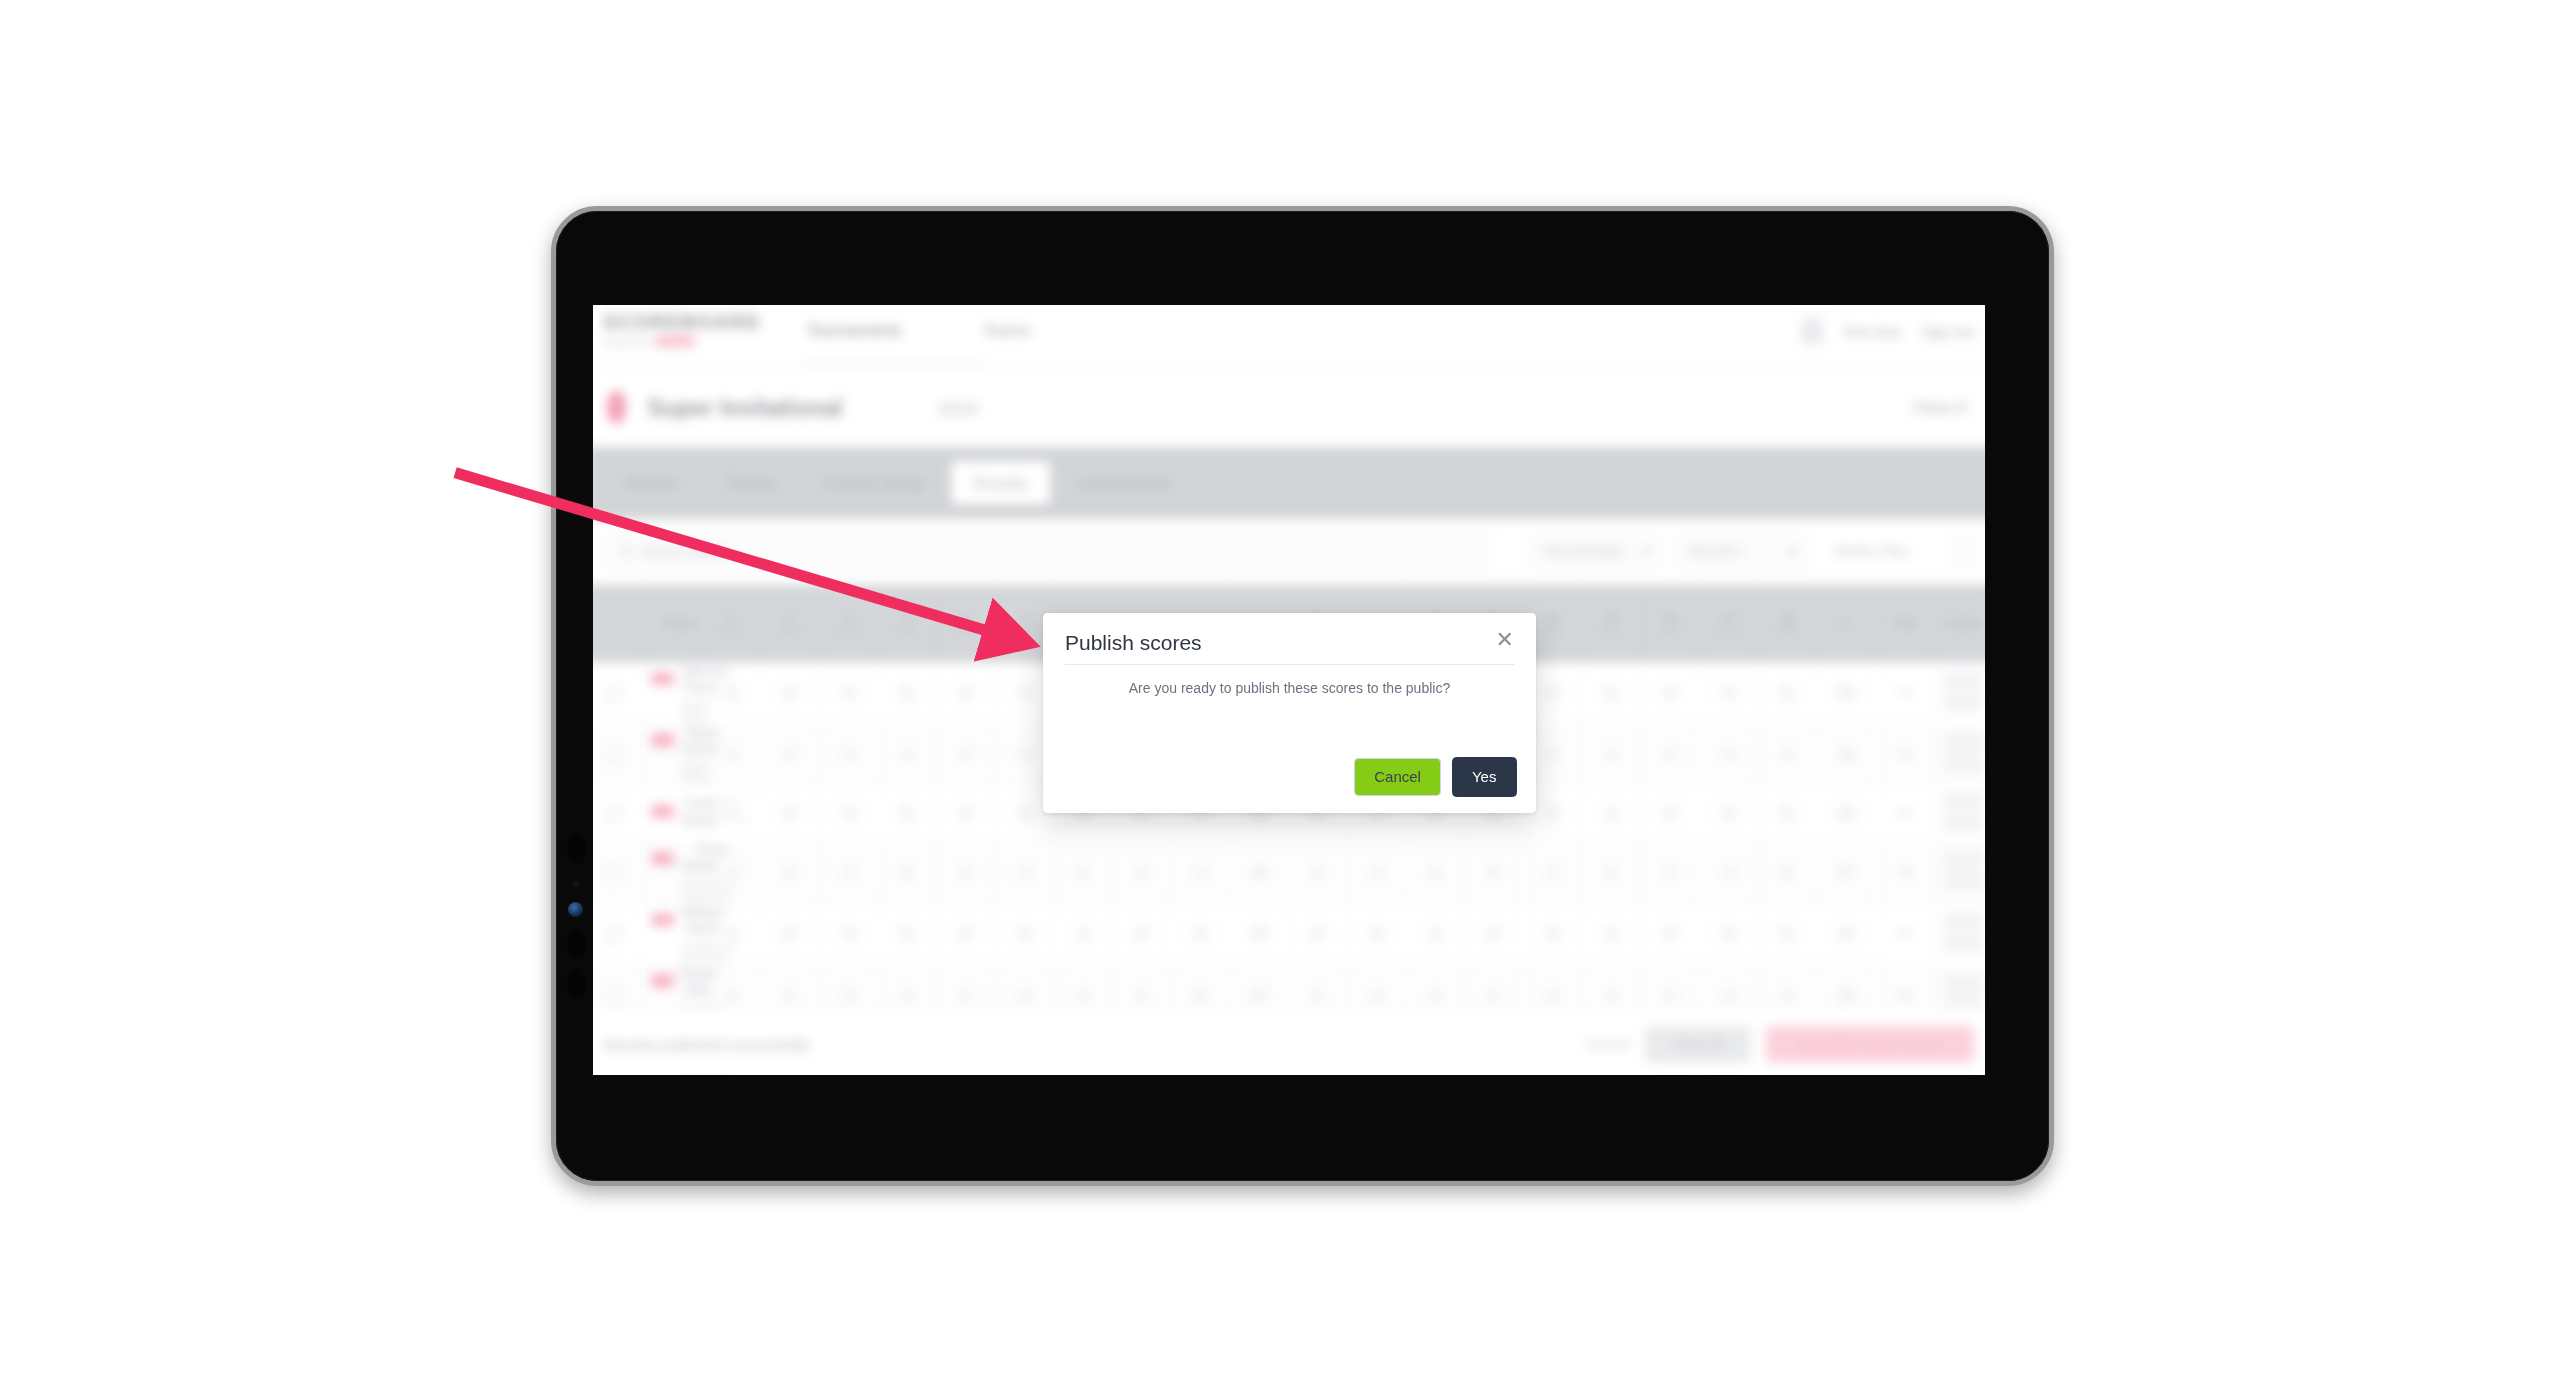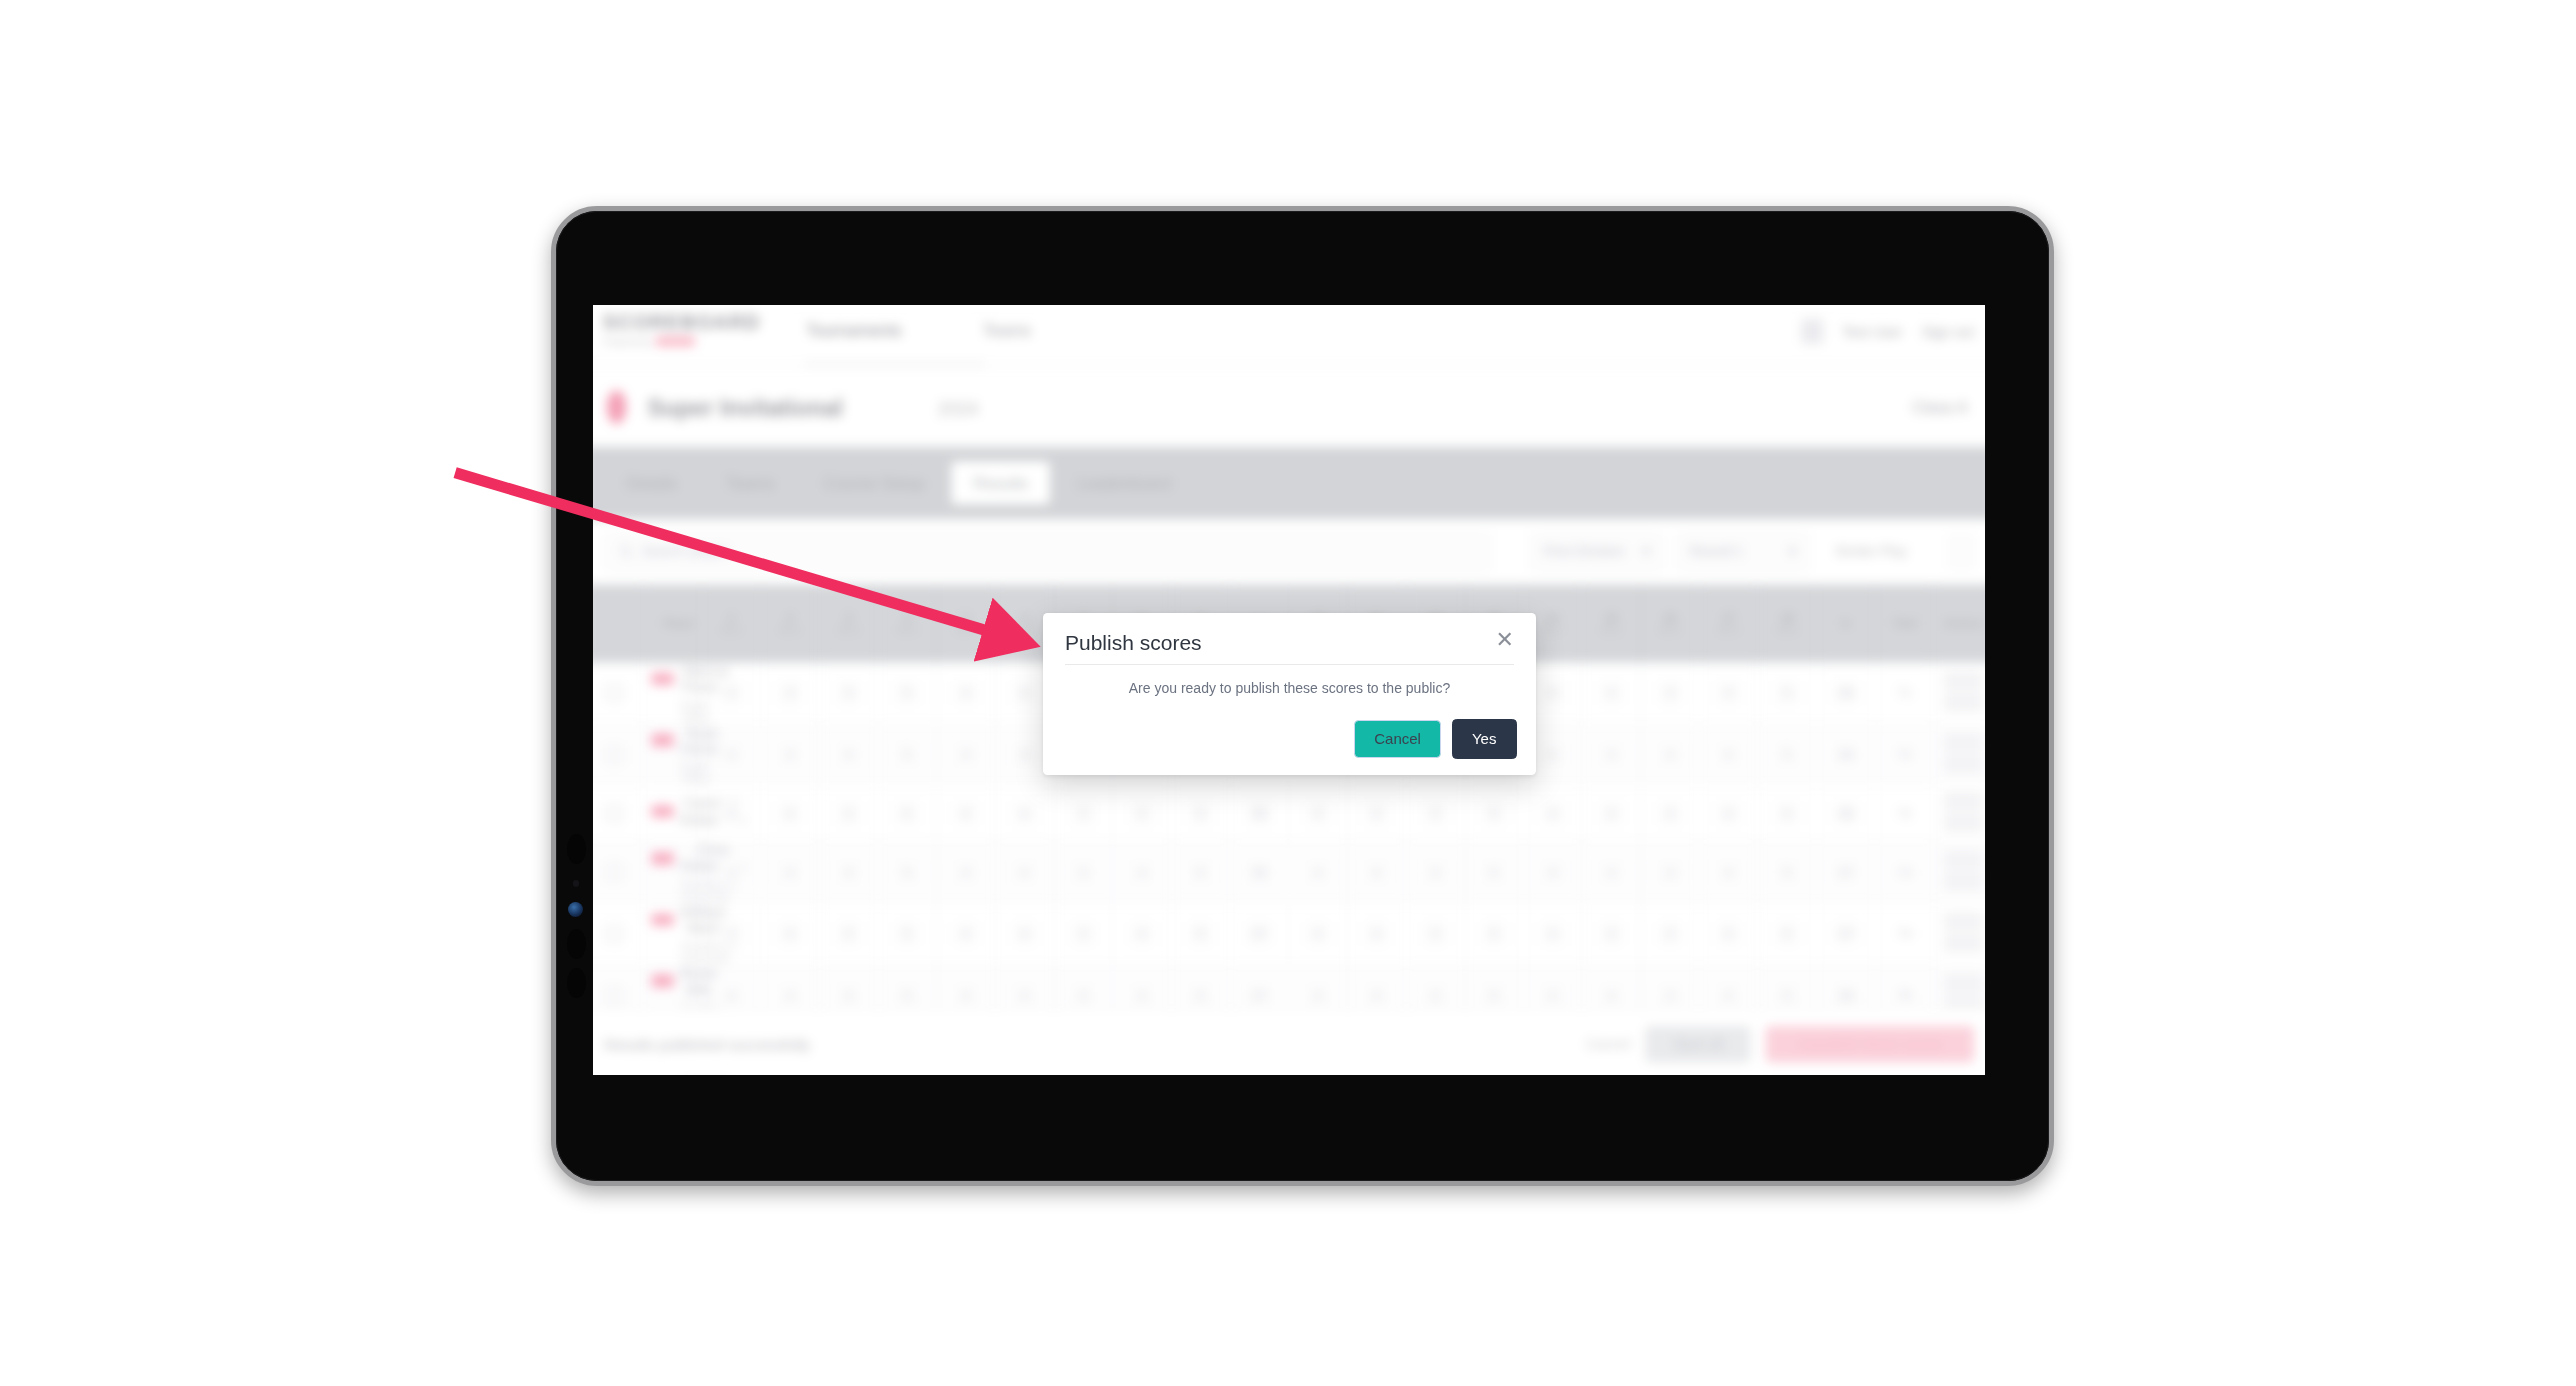--- a/index.html
+++ b/index.html
@@ -134,38 +134,38 @@
   .bb-note { margin-left: 19.3px; font-size: 15px; color:#b7b7be; }
   .bb-right { position:absolute; right: 19.3px; display:flex; align-items:center; gap: 15px; }
   .bb-link { font-size: 14px; color:#cfcfd5; }
   .bb-grey { padding: 10.4px 27px; font-size: 14px; color:#c8c8ce; background:#e9eaec; border-radius:4.5px; }
   .bb-pink { padding: 10.4px 30px; font-size: 14px; color:#f6b9c8; background:#fbd2dc; border-radius:4.5px; }
 
   
   #modal {
     position: absolute;
     left: 1043px; top: 613px;
-    width: 493px; height: 162px;
+    width: 493px; height: 200px;
     background: #ffffff;
     border-radius: 4.5px;
     box-shadow: 0 10.4px 30px rgba(0,0,0,.16), 0 1.5px 4.5px rgba(0,0,0,.08);
     overflow: hidden;
   }
   .modal-head { position:relative; padding: 18px 22px 0 22px; }
   .modal-title { font-size: 21px; color:#2f3640; font-weight: 400; }
   .modal-rule { margin: 9px 0 0 0; height:0.7px; background:#e9e9ec; }
   #modal-close {
     position:absolute; right: 16.3px; top: 12px;
     width: 30px; height: 30px; display:flex; align-items:center; justify-content:center;
     color:#8b8f98; font-size: 22px; line-height:1; cursor:pointer; font-weight: 300;
   }
   .modal-body { padding: 15px 22px 0 22px; font-size: 14px; color:#6b7280;text-align:center; }
   .modal-foot { position:absolute; right: 19.3px; bottom: 16.3px; display:flex; align-items:center; gap: 10.4px; }
   #btn-cancel {
-    padding: 9.6px 19.3px; font-size: 15px; color:#3b4250; background:#14b8a6;
+    padding: 9.6px 19.3px; font-size: 15px; color:#3b4250; background:#84cc16;
     border: 0.7px solid #c9d6ee; border-radius: 4.5px; cursor:pointer;
     font-family: "Liberation Sans", sans-serif;
   }
   #btn-yes {
     padding: 10.4px 19.3px; font-size: 15px; color:#ffffff; background:#2b3648;
     border: 0.7px solid #2b3648; border-radius: 4.5px; cursor:pointer;
     font-family: "Liberation Sans", sans-serif;
   }
 
   

